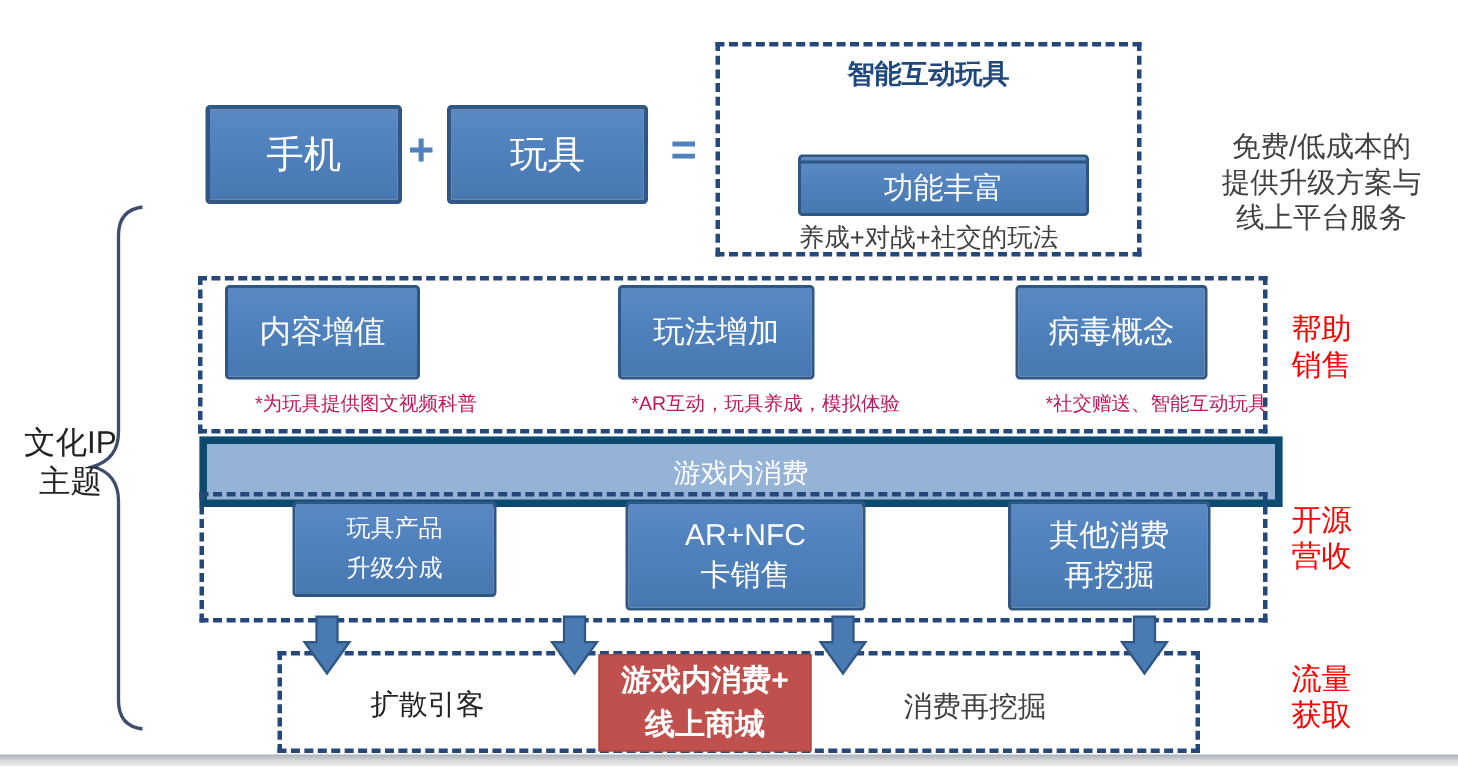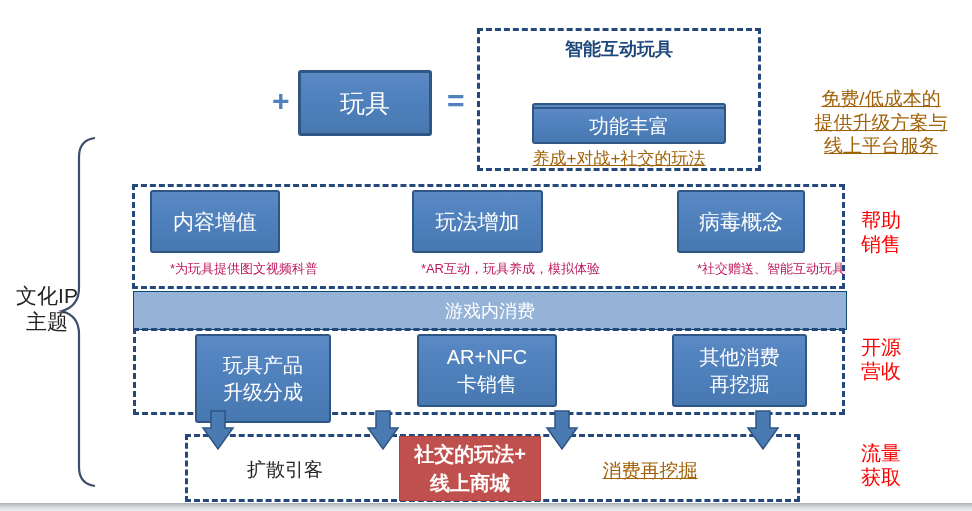--- a/index.html
+++ b/index.html
@@ -13,25 +13,25 @@
     background:linear-gradient(180deg,#5b89c4 0%,#4f81bd 45%,#4878b0 100%);
     border:2px solid #2f5684; border-radius:3px;
     color:#ffffff; display:flex; flex-direction:column;
     align-items:center; justify-content:center; text-align:center;
     line-height:1.2;
   }
   .bigbox { border-width:3px; font-size:25px; }
   .dashbox { position:absolute; box-sizing:border-box; border:3px dashed #24487b; }
   .op { position:absolute; color:#4f81bd; font-weight:bold; font-size:30px; }
   .group-title { position:absolute; width:100%; text-align:center; color:#1f497d; font-weight:bold; font-size:18px; }
-  .rednote { color:#a16207;text-decoration:underline; }
+  .rednote { color:#404040; }
   .caption { position:absolute; color:#be185d; font-size:13px; text-align:right; }
   .side-label { position:absolute; color:#ff0000; font-size:20px; line-height:24px; text-align:left; }
   .bar {
-    position:absolute; background:#95b3d7; border:1px solid #0c4a6e;
+    position:absolute; background:#95b3d7; border:5px solid #0c4a6e;
     color:#ffffff; font-size:18px; display:flex; align-items:center; justify-content:center;
   }
   .redbox {
     position:absolute; box-sizing:border-box; background:#c0504d; border:1px solid #b0453f;
     color:#ffffff; font-size:20px; line-height:1.45; font-weight:bold;
     display:flex; flex-direction:column; align-items:center; justify-content:center;
     text-align:center; z-index:5;
   }
   .blacktext { color:#222222; }
   .arrow { position:absolute; z-index:4; }
@@ -47,20 +47,23 @@
 
   <svg class="abs" style="left:54px; top:136px;" width="44" height="352" viewBox="0 0 44 352">
     <path d="M 41 2 Q 25 4 25 21 L 25 152 Q 25 170 8 175 Q 25 180 25 198 L 25 331 Q 25 348 41 350" fill="none" stroke="#3e4d6b" stroke-width="2.2"></path>
   </svg>
 
   <div class="abs blacktext" style="left:4px; top:283px; width:86px; text-align:center; font-size:21px; line-height:26px;">
     <div>文化IP</div>
     <div>主题</div>
   </div>
 
+  <div class="bluebox bigbox" style="left:137px; top:70px; width:131px; height:66px;">
+    <span>手机</span>
+  </div>
 
   <div class="op" style="left:272px; top:84px;">+</div>
 
   <div class="bluebox bigbox" style="left:298px; top:70px; width:134px; height:66px;">
     <span>玩具</span>
   </div>
 
   <div class="op" style="left:447px; top:84px;">=</div>
 
   <div class="dashbox" style="left:477px; top:28px; width:284px; height:143px;"></div>
@@ -100,25 +103,25 @@
     <div>帮助</div>
     <div>销售</div>
   </div>
 
   <div class="bar" style="left:133px; top:291px; width:712px; height:37px;">
     <span>游戏内消费</span>
   </div>
 
   <div class="dashbox" style="left:133px; top:328px; width:712px; height:87px;"></div>
 
-  <div class="bluebox" style="left:195px; top:334px; width:136px; height:89px; font-size:20px; line-height:27px;">
+  <div class="bluebox" style="left:195px; top:334px; width:136px; height:64px; font-size:16px; line-height:27px;">
     <div>玩具产品</div>
     <div>升级分成</div>
   </div>
-  <div class="bluebox" style="left:417px; top:334px; width:140px; height:73px; font-size:20px; line-height:27px;">
+  <div class="bluebox" style="left:417px; top:334px; width:160px; height:73px; font-size:20px; line-height:27px;">
     <div>AR+NFC</div>
     <div>卡销售</div>
   </div>
   <div class="bluebox" style="left:672px; top:334px; width:135px; height:73px; font-size:20px; line-height:27px;">
     <div>其他消费</div>
     <div>再挖掘</div>
   </div>
 
   <div class="side-label" style="left:861px; top:335px;">
     <div>开源</div>
@@ -136,21 +139,21 @@
   </svg>
   <svg class="arrow" style="left:745px; top:410px;" width="36" height="41" viewBox="0 0 36 41">
     <polygon points="11,1 25,1 25,18 33,18 18,39 3,18 11,18" fill="#4a7ab2" stroke="#2f5684" stroke-width="1.5"></polygon>
   </svg>
 
   <div class="dashbox" style="left:185px; top:434px; width:615px; height:68px;"></div>
 
   <div class="abs blacktext" style="left:215px; top:457px; width:140px; text-align:center; font-size:19px;">扩散引客</div>
 
   <div class="redbox" style="left:399px; top:436px; width:142px; height:65px;">
-    <div>社交的玩法+</div>
+    <div>游戏内消费+</div>
     <div>线上商城</div>
   </div>
 
   <div class="abs rednote" style="left:575px; top:458px; width:150px; text-align:center; font-size:19px;">消费再挖掘</div>
 
   <div class="side-label" style="left:861px; top:441px;text-align:right;">
     <div>流量</div>
     <div>获取</div>
   </div>
 

